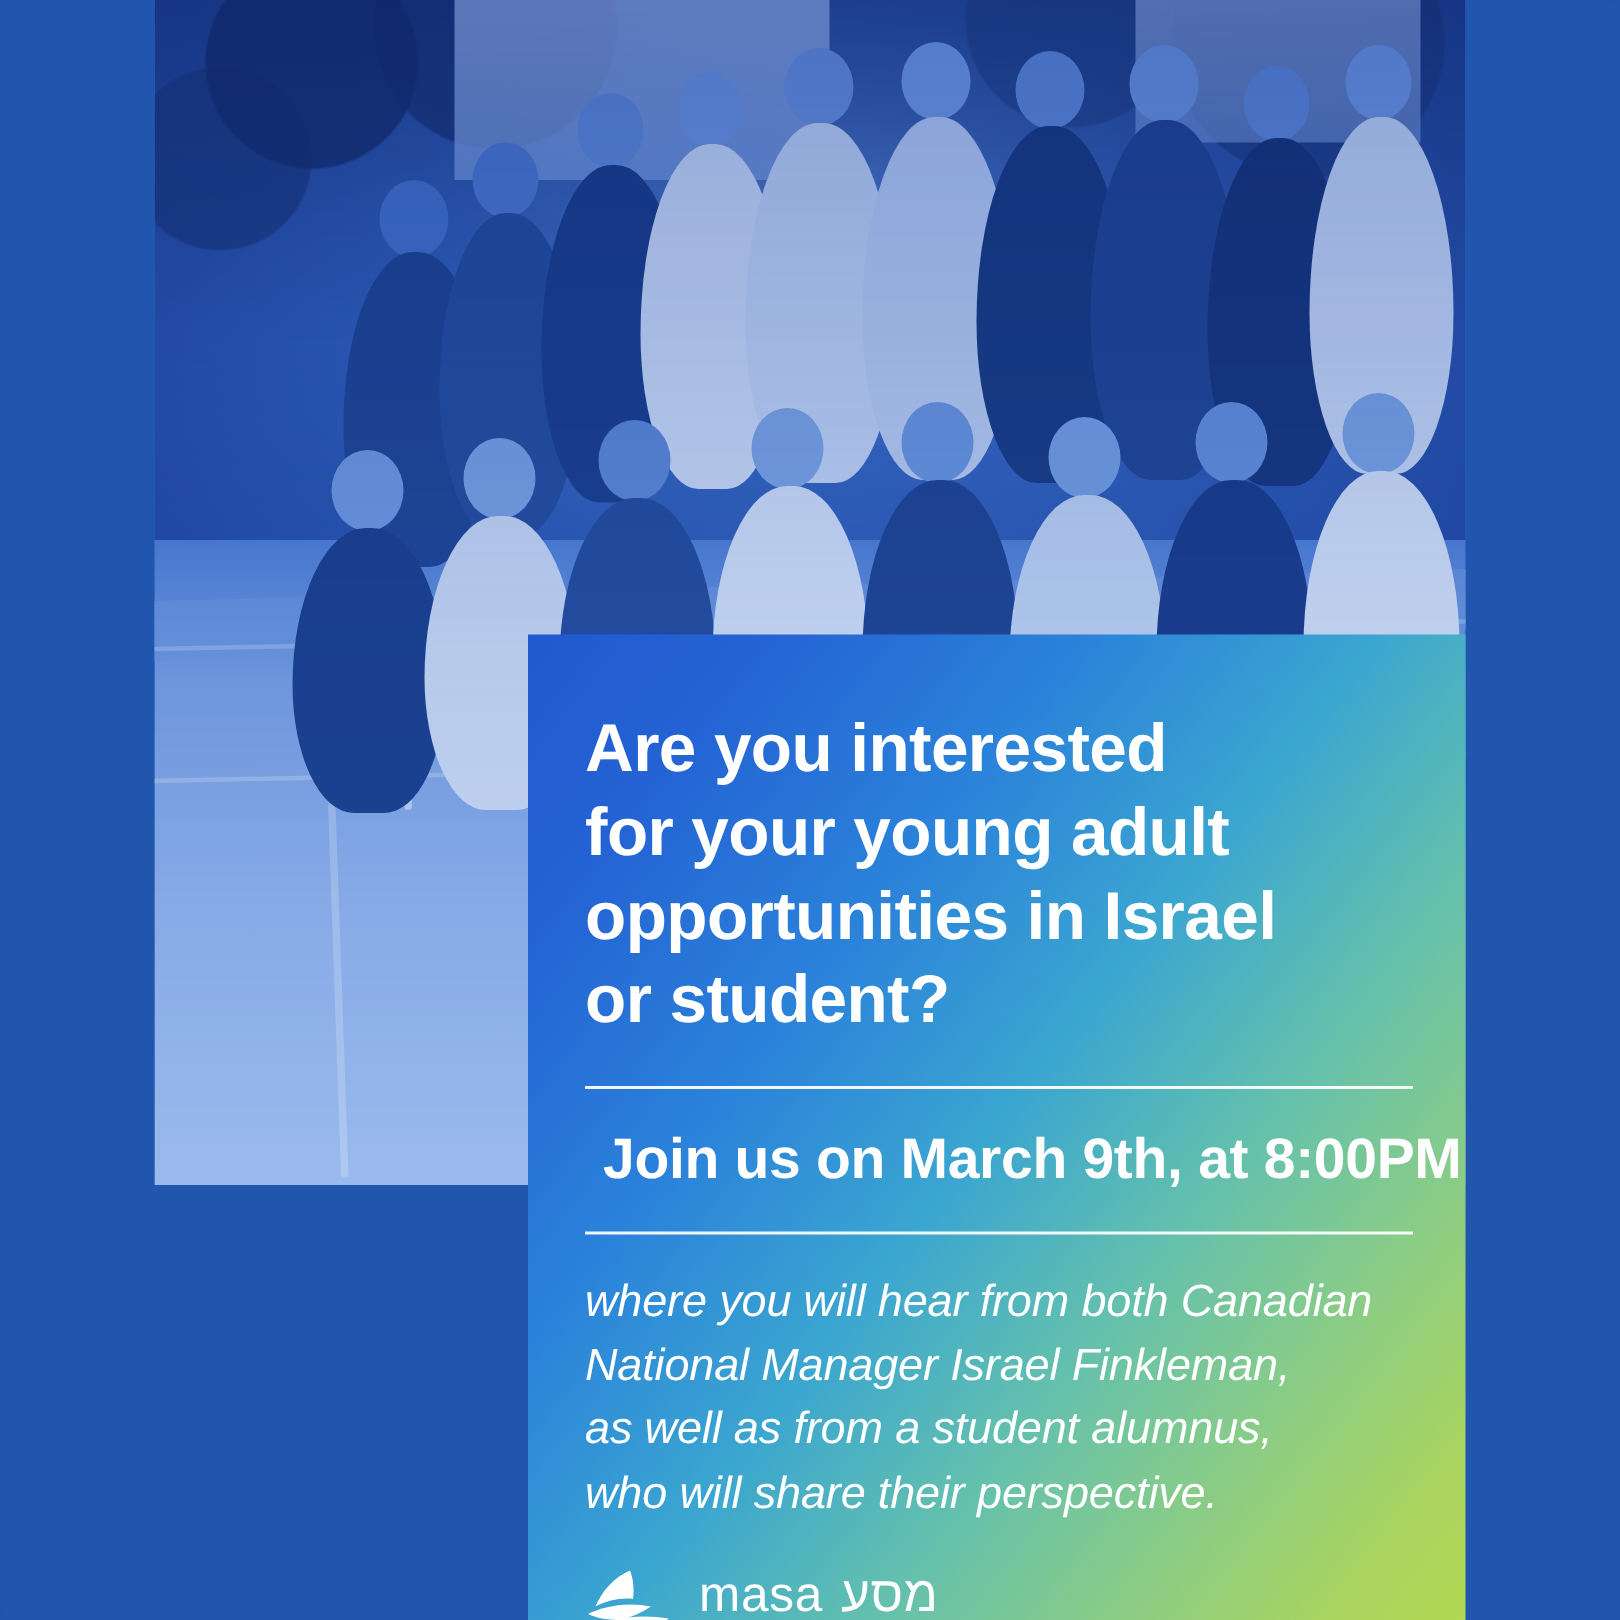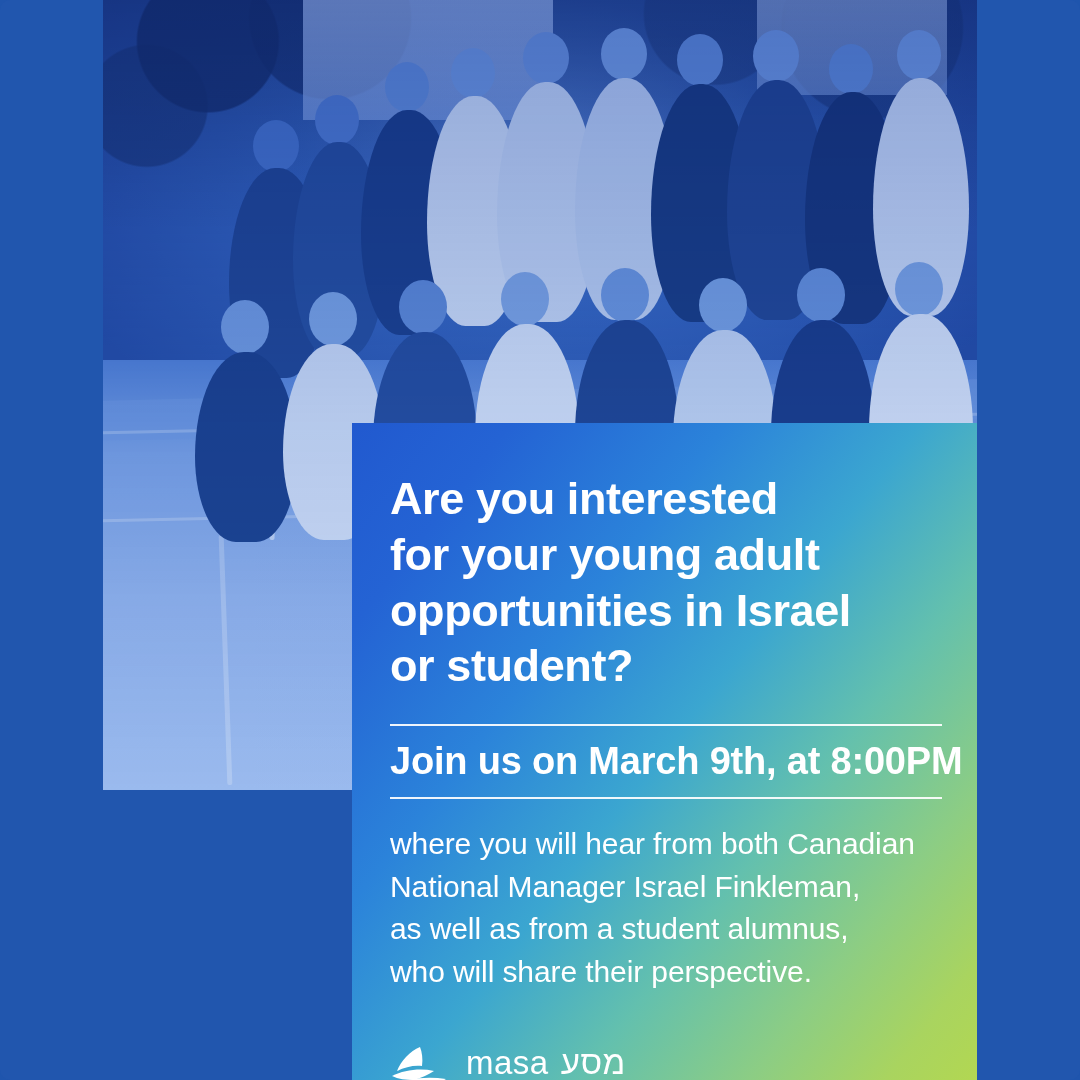--- a/index.html
+++ b/index.html
@@ -161,32 +161,33 @@
   #rule-top { margin-top: 30px; }
   #rule-bottom { margin-top: 0; }
 
   #dateline {
     color: #ffffff;
     font-size: 38px;
     font-weight: bold;
     line-height: 1;
     letter-spacing: -0.2px;
     padding: 16px 0 17px 0;
-    margin: 0;
+    margin: 12px;
     white-space: nowrap;
   }
 
   #body {
     color: #ffffff;
     font-size: 30px;
     font-weight: normal;
     line-height: 1.42;
     letter-spacing: -0.1px;
     margin: 0;
     padding-top: 24px;
+    font-style: italic;
   }
   #body div { white-space: nowrap; }
 
   
   #logo {
     position: absolute;
     left: 390px;
     top: 1045px;
     display: flex;
     align-items: center;

